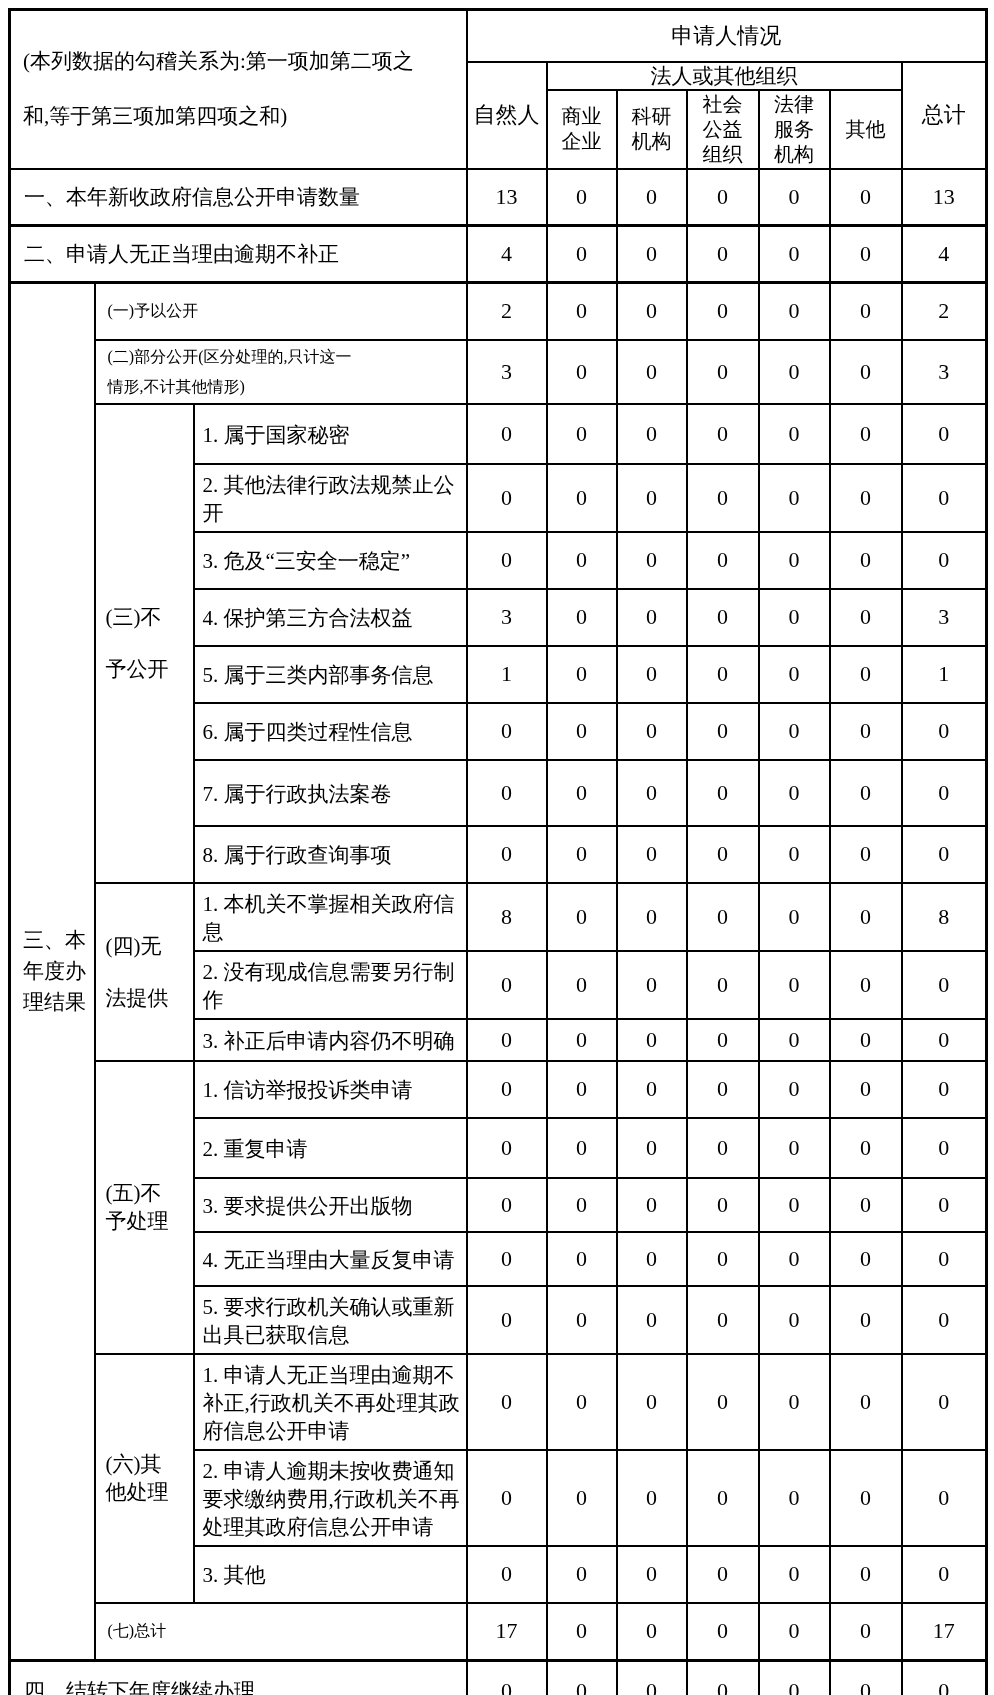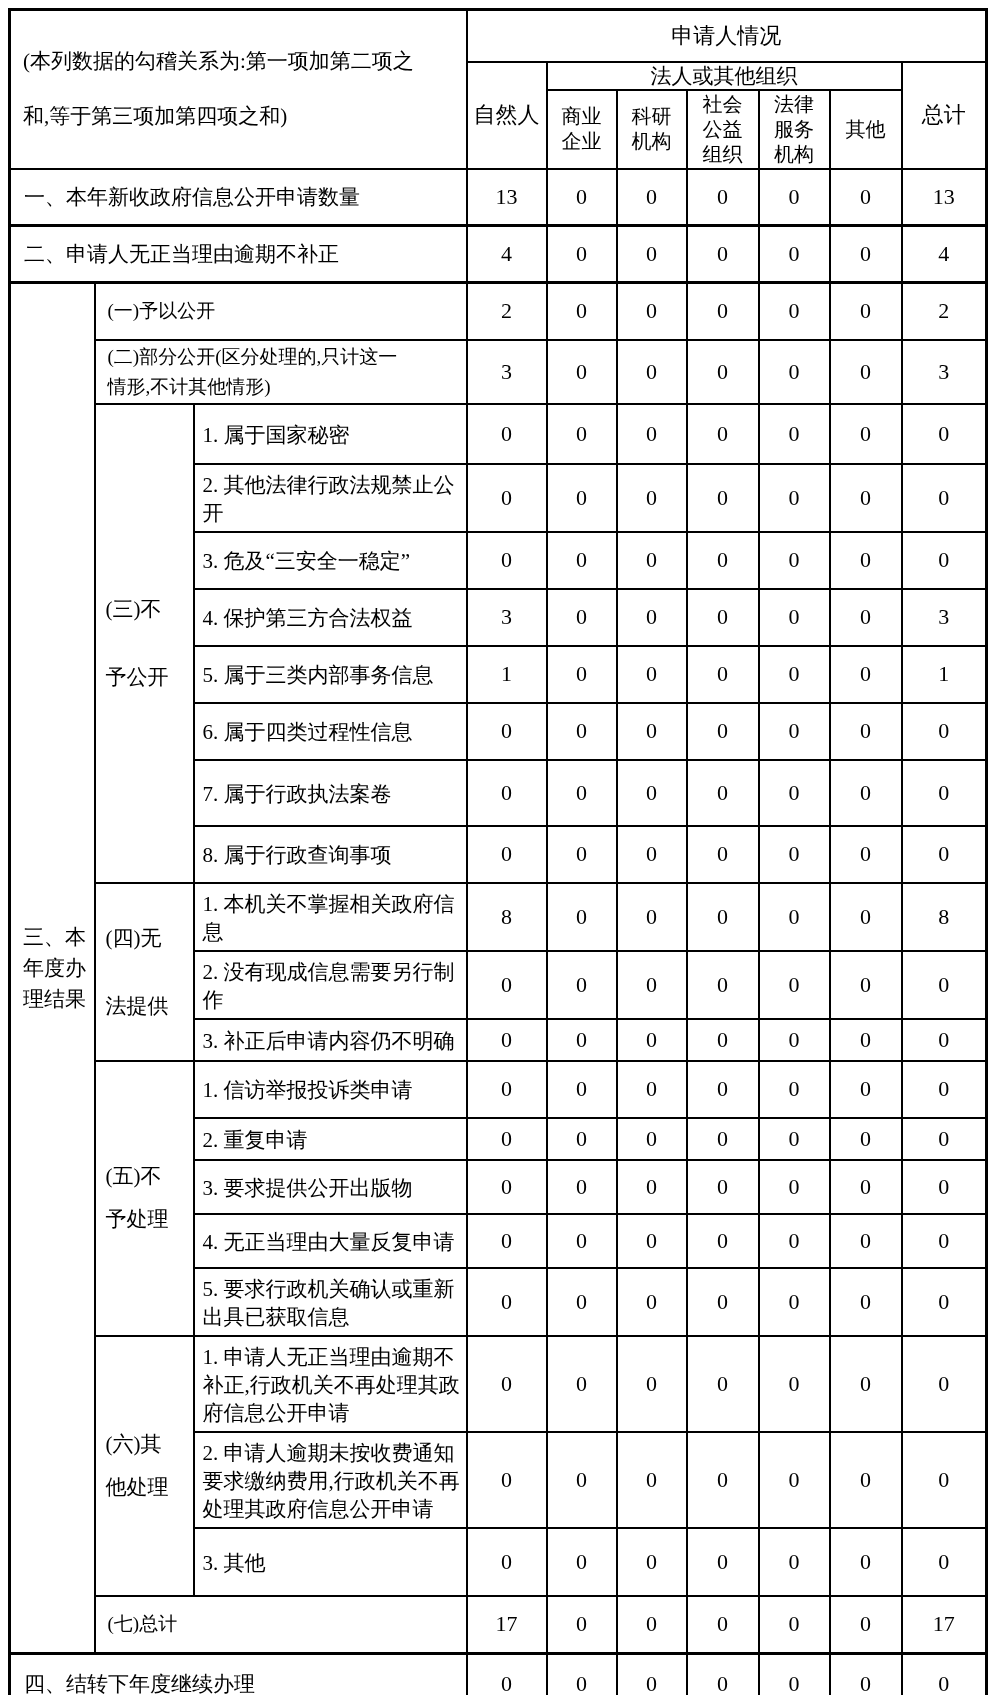--- a/index.html
+++ b/index.html
@@ -22,25 +22,25 @@
   td.tt{border-top-width:3px;}
 
   .note{
     font-size:21px;line-height:55px;white-space:pre-line;
     padding:0 6px 0 12px;text-align:left;
   }
   .hdr{text-align:center;font-size:22px;}
   .hdr-sub{text-align:center;font-size:21px;line-height:24px;}
   .hdr-col{text-align:center;font-size:20px;line-height:25px;white-space:pre-line;}
   .lbl-main{font-size:21px;padding-left:13px;text-align:left;}
-  .lbl-wide{font-size:19px;padding-left:12px;text-align:left;white-space:pre-line;line-height:30px;}
+  .lbl-wide{font-size:16px;padding-left:12px;text-align:left;white-space:pre-line;line-height:30px;}
   .lbl-colA{font-size:21px;padding-left:12px;text-align:left;white-space:pre-line;line-height:31px;}
   .lbl-sub{font-size:21px;padding-left:10px;padding-right:2px;text-align:left;white-space:pre-line;}
-  .spread{line-height:68px;border-radius:11px;}
-  .tight{line-height:43px;}
+  .spread{line-height:52px;border-radius:11px;}
+  .tight{line-height:28px;}
   .lbl-item{font-size:21px;padding:6px 2px 4px 8px;text-align:left;line-height:28px;}
   .val{text-align:center;font-size:22px;}
 </style>
 </head>
 <body>
 
 <div class="page">
   <table class="report">
     <colgroup>
       <col style="width:85px">
@@ -249,21 +249,21 @@
 予处理</td>
       <td class="lbl-item">1. 信访举报投诉类申请</td>
       <td class="val">0</td>
       <td class="val">0</td>
       <td class="val">0</td>
       <td class="val">0</td>
       <td class="val">0</td>
       <td class="val">0</td>
       <td class="val">0</td>
     </tr>
-    <tr style="height:42px">
+    <tr style="height:60px">
       <td class="lbl-item">2. 重复申请</td>
       <td class="val">0</td>
       <td class="val">0</td>
       <td class="val">0</td>
       <td class="val">0</td>
       <td class="val">0</td>
       <td class="val">0</td>
       <td class="val">0</td>
     </tr>
     <tr style="height:54px">
@@ -312,21 +312,21 @@
     <tr style="height:94px">
       <td class="lbl-item">2. 申请人逾期未按收费通知要求缴纳费用,行政机关不再处理其政府信息公开申请</td>
       <td class="val">0</td>
       <td class="val">0</td>
       <td class="val">0</td>
       <td class="val">0</td>
       <td class="val">0</td>
       <td class="val">0</td>
       <td class="val">0</td>
     </tr>
-    <tr style="height:68px">
+    <tr style="height:57px">
       <td class="lbl-item">3. 其他</td>
       <td class="val">0</td>
       <td class="val">0</td>
       <td class="val">0</td>
       <td class="val">0</td>
       <td class="val">0</td>
       <td class="val">0</td>
       <td class="val">0</td>
     </tr>
 

